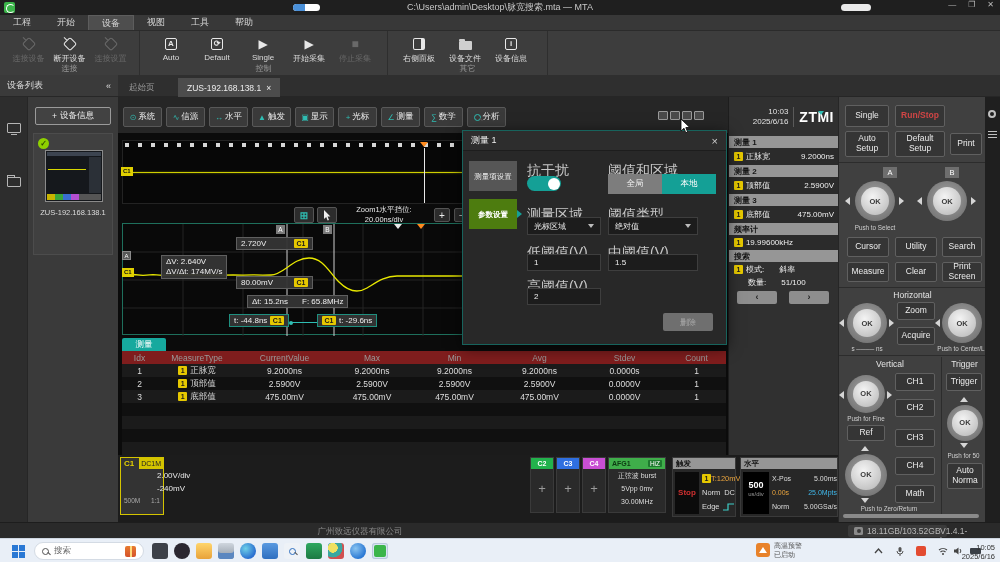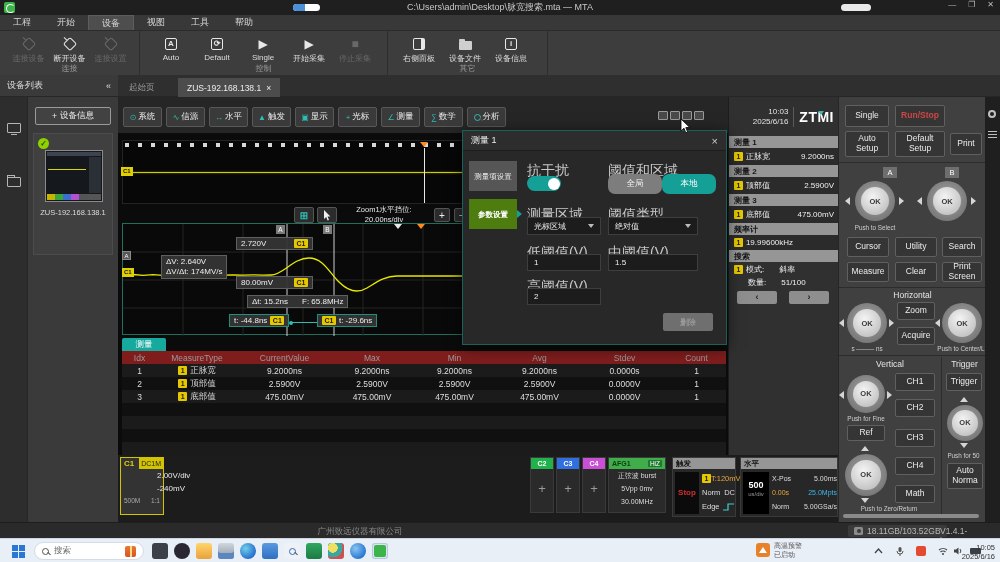--- a/index.html
+++ b/index.html
@@ -169,21 +169,21 @@
   .dclose { margin-left:auto; color:#ccc; font-size:11px; }
   .dtab { position:absolute; left:6px; width:48px; height:30px; display:flex; align-items:center; justify-content:center;
           text-align:center; font-size:7.5px; color:#eee; background:#565656; line-height:1.2; }
   .dtab.active { background:#4d7c0f; color:#fff;font-weight:bold; }
   .dtab.active::after { content:''; position:absolute; right:-5px; top:11px; border-left:5px solid #14a096;
                         border-top:4px solid transparent; border-bottom:4px solid transparent; }
   .dlabel { position:absolute; color:#c8c8c8; font-size:14px; }
   .toggle { position:absolute; width:34px; height:15px; background:#14a096; border-radius:8px; }
   .toggle::after { content:''; position:absolute; right:1.5px; top:1.5px; width:12px; height:12px; background:#fff; border-radius:50%; }
   .seg { position:absolute; display:flex; height:20px; }
-  .seg div { width:54px; display:flex; align-items:center; justify-content:center; font-size:8.5px;border-radius:7px; }
+  .seg div { width:54px; display:flex; align-items:center; justify-content:center; font-size:8.5px; }
   .segoff { background:#7d7d7d; color:#f0f0f0; }
   .segon { background:#14a096; color:#fff; }
   .ddown { position:absolute; height:18px; background:#1c1c1c; border:1px solid #3e3e3e; display:flex; align-items:center;
            padding:0 6px; color:#eee; font-size:8px; }
   .ddown .dar { margin-left:auto; width:0; height:0; border-left:3.5px solid transparent; border-right:3.5px solid transparent; border-top:4px solid #bbb; }
   .dinput { position:absolute; height:17px; background:#1c1c1c; border:1px solid #3e3e3e; display:flex; align-items:center;
             padding:0 6px; color:#eee; font-size:8px; }
   .delbtn { position:absolute; left:200px; top:182px; width:50px; height:18px; background:#6f6f6f; color:#ababab;
             display:flex; align-items:center; justify-content:center; border-radius:2px; }
   

